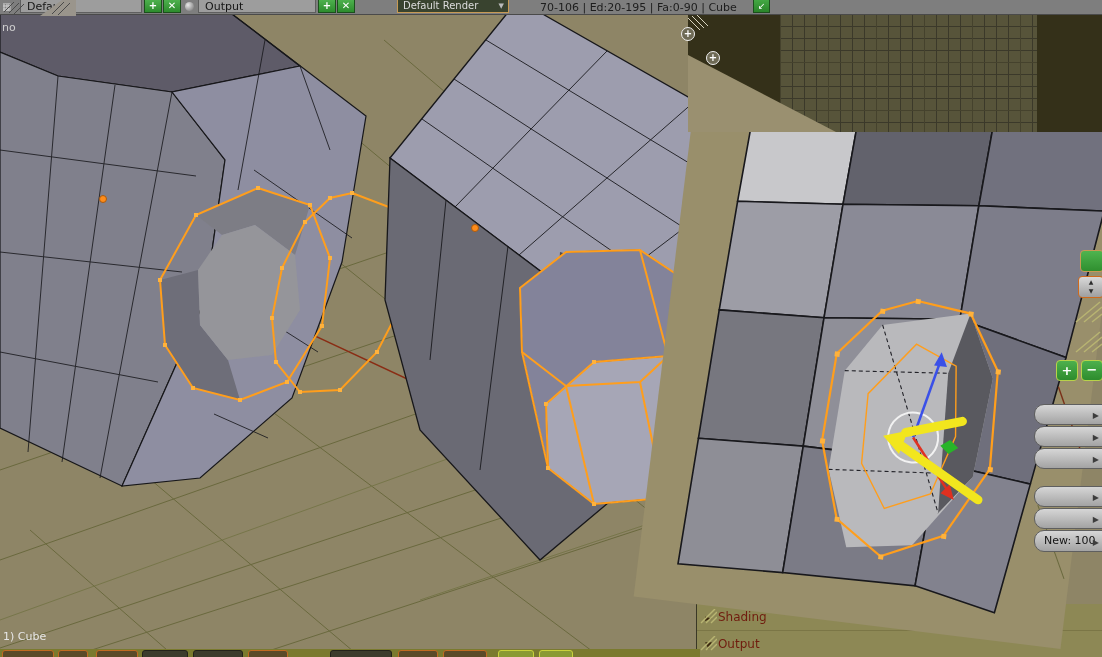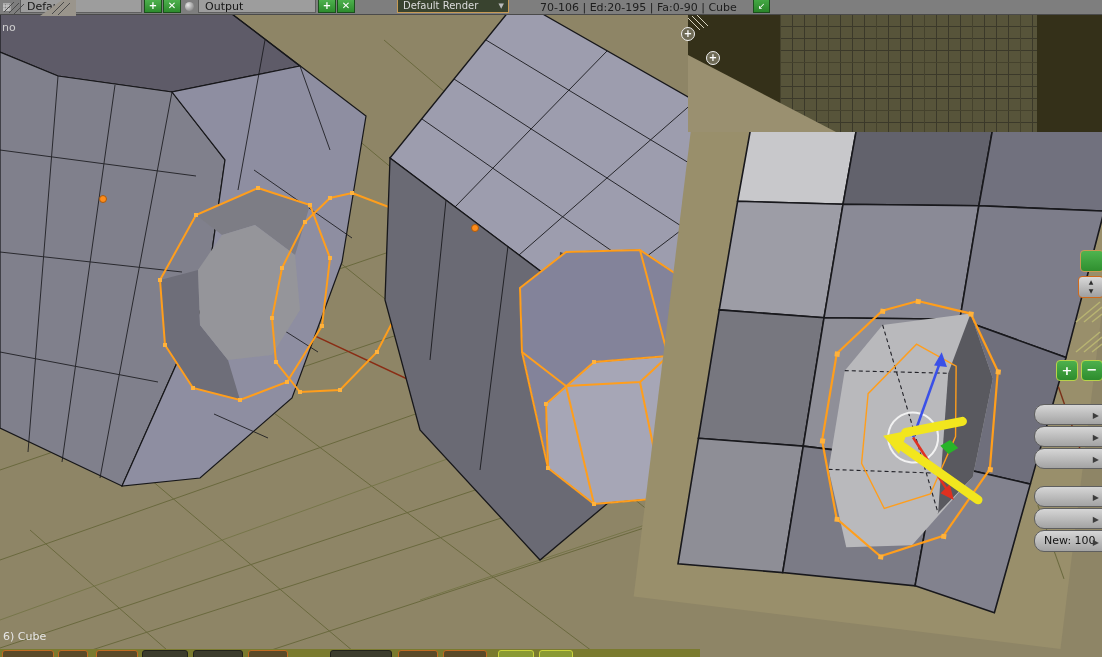--- a/index.html
+++ b/index.html
@@ -217,36 +217,58 @@
         <rect x="662" y="496" width="4" height="4"></rect>
       <rect x="592" y="502" width="4" height="4"></rect>
         <rect x="546" y="466" width="4" height="4"></rect>
       <rect x="544" y="402" width="4" height="4"></rect>
         <rect x="592" y="360" width="4" height="4"></rect>
     </g>
     <circle cx="475" cy="228" r="3.5" fill="#ff8c19" stroke="#a85a10"></circle>
   </svg>
 
   <div id="view-hint">no</div>
-  <div id="active-object">6) Cube</div>
+  <div id="active-object">1) Cube</div>
 
   <div id="layers-bar">
     <div class="lb" style="left:2px;width:52px;background:#5a4a28;border:1px solid #c06a20;"></div>
     <div class="lb" style="left:58px;width:30px;background:#5a4a28;border:1px solid #c06a20;"></div>
     <div class="lb" style="left:96px;width:42px;background:#5a4a28;border:1px solid #c06a20;"></div>
     <div class="lb" style="left:142px;width:46px;background:#3c3c2c;border:1px solid #23231a;"></div>
     <div class="lb" style="left:193px;width:50px;background:#3c3c2c;border:1px solid #23231a;"></div>
     <div class="lb" style="left:248px;width:40px;background:#5a4a28;border:1px solid #c06a20;"></div>
     <div class="lb" style="left:330px;width:62px;background:#3c3c2c;border:1px solid #23231a;"></div>
     <div class="lb" style="left:398px;width:40px;background:#5a4a28;border:1px solid #c06a20;"></div>
     <div class="lb" style="left:443px;width:44px;background:#5a4a28;border:1px solid #c06a20;"></div>
     <div class="lb" style="left:498px;width:36px;background:#8a9a34;border:1px solid #cad23c;"></div>
     <div class="lb" style="left:539px;width:34px;background:#8a9a34;border:1px solid #cad23c;"></div>
   </div>
 
+  <div id="props-bottom">
+    <div class="panel-row">
+      <span class="tri">►</span><span>Shading</span>
+      <svg width="20" height="16" style="position:absolute;right:2px;top:5px;">
+        <g stroke="#b8b472" stroke-width="1.5">
+            <line x1="4" y1="14" x2="18" y2="0"></line>
+            <line x1="9" y1="14" x2="20" y2="3"></line>
+            <line x1="14" y1="14" x2="20" y2="8"></line>
+          </g>
+      </svg>
+    </div>
+    <div class="panel-row">
+      <span class="tri">▼</span><span>Output</span>
+      <svg width="20" height="16" style="position:absolute;right:2px;top:5px;">
+        <g stroke="#b8b472" stroke-width="1.5">
+            <line x1="4" y1="14" x2="18" y2="0"></line>
+            <line x1="9" y1="14" x2="20" y2="3"></line>
+            <line x1="14" y1="14" x2="20" y2="8"></line>
+          </g>
+      </svg>
+    </div>
+  </div>
 
   <div id="right-paste">
     <svg width="430" height="590">
 
       <polygon points="60,95 165,85 160,175 55,185" fill="#c8c8cb" stroke="#18181c" stroke-width="1.6"></polygon>
       <polygon points="165,85 300,70 295,160 160,175" fill="#62626c" stroke="#18181c" stroke-width="1.6"></polygon>
       <polygon points="300,70 425,60 420,150 295,160" fill="#71717e" stroke="#18181c" stroke-width="1.6"></polygon>
       <polygon points="55,185 160,175 155,290 50,295" fill="#9d9da6" stroke="#18181c" stroke-width="1.6"></polygon>
       <polygon points="160,175 295,160 290,275 155,290" fill="#8a8a96" stroke="#18181c" stroke-width="1.6"></polygon>
       <polygon points="295,160 420,150 400,300 290,275" fill="#7d7d8a" stroke="#18181c" stroke-width="1.6"></polygon>

